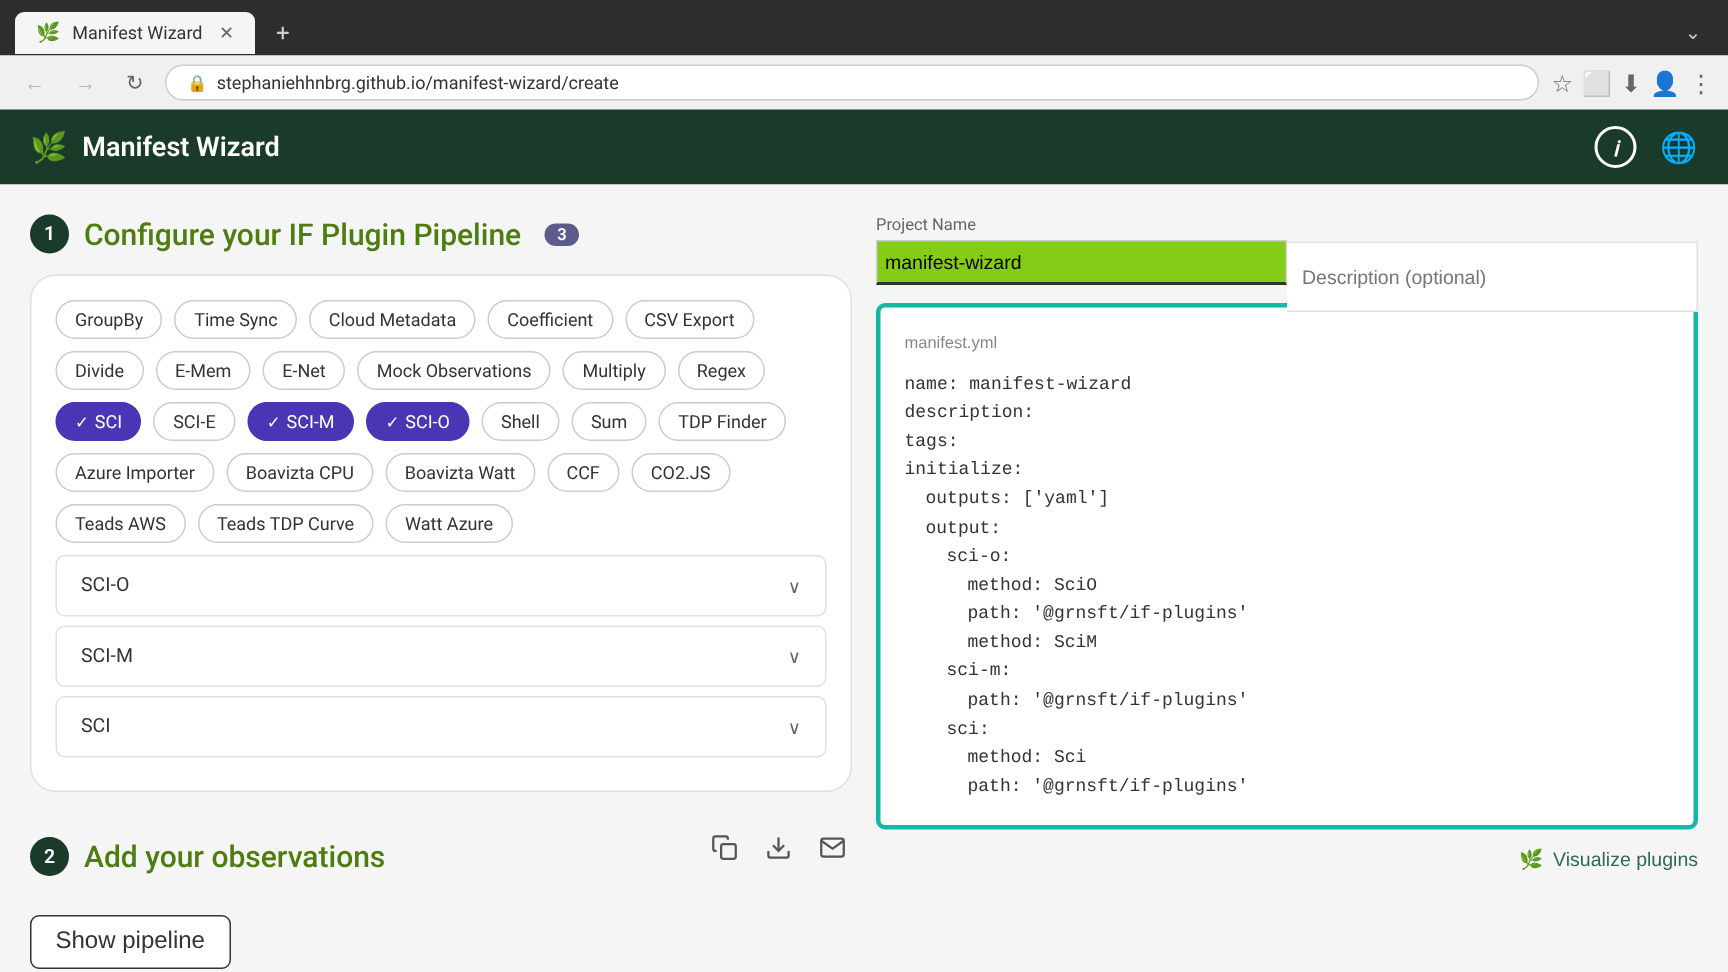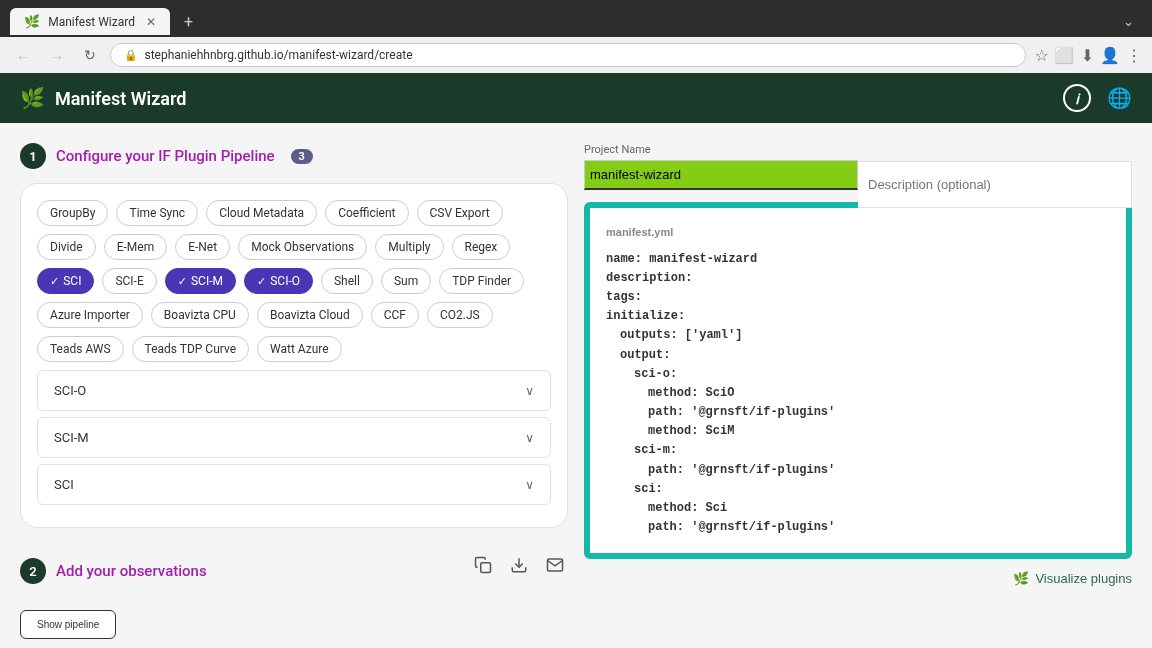--- a/index.html
+++ b/index.html
@@ -27,21 +27,21 @@
     .header-actions { display: flex; gap: 16px; align-items: center; color: white; font-size: 18px; cursor: pointer; }
 
     
     .main-content { display: flex; gap: 0; padding: 20px; background: #f5f5f5; min-height: 540px; }
     .left-panel { flex: 1; max-width: 560px; }
     .right-panel { flex: 1; margin-left: 16px; }
 
     
     .step-header { display: flex; align-items: center; gap: 10px; margin-bottom: 14px; }
     .step-number { width: 26px; height: 26px; border-radius: 50%; background: #1a3a2a; color: white; display: flex; align-items: center; justify-content: center; font-size: 13px; font-weight: 600; flex-shrink: 0; }
-    .step-title { font-size: 15px; font-weight: 500; color: #a21caf; }
+    .step-title { font-size: 20px; font-weight: 500; color: #4d7c0f; }
     .step-badge { background: #5c5c8a; color: white; border-radius: 12px; padding: 1px 8px; font-size: 11px; font-weight: 600; margin-left: 6px; }
 
     
     .plugin-area { background: white; border: 1px solid #e0e0e0; border-radius: 17px; padding: 16px; margin-bottom: 14px; }
     .pills-container { display: flex; flex-wrap: wrap; gap: 8px; }
     .pill { display: inline-flex; align-items: center; gap: 4px; padding: 5px 12px; border-radius: 20px; border: 1px solid #ccc; background: white; font-size: 12px; color: #333; cursor: pointer; white-space: nowrap; }
     .pill.active { background: #4a35b5; border-color: #4a35b5; color: white; }
     .pill .check { font-size: 11px; }
 
     
@@ -52,33 +52,33 @@
 
     
     .project-name-section { display: flex; gap: 0; margin-bottom: 12px; }
     .project-name-field { flex: 1; }
     .project-name-label { font-size: 11px; color: #666; margin-bottom: 4px; }
     .project-name-input { width: 100%; border: 1px solid #ccc; border-bottom: 2px solid #333; padding: 6px 5px; font-size: 13px; background: #84cc16; outline: none; }
     .description-field { flex: 1; margin-left: 0; }
     .description-input { width: 100%; border: 1px solid #e0e0e0; padding: 6px 10px; font-size: 13px; background: white; height: 100%; color: #999; outline: none; }
 
     
-    .yaml-panel { background: white; border: 6px solid #14b8a6; border-radius: 6px; padding: 16px; font-family: 'Courier New', monospace; font-size: 12px; color: #333; line-height: 1.6; font-weight: bold; }
+    .yaml-panel { background: white; border: 3px solid #14b8a6; border-radius: 6px; padding: 16px; font-family: 'Courier New', monospace; font-size: 12px; color: #333; line-height: 1.6; }
     .yaml-label { font-size: 11px; color: #888; margin-bottom: 8px; font-family: sans-serif; }
 
     
     .step2-header { display: flex; align-items: center; gap: 10px; margin-top: 16px; margin-bottom: 8px; }
     .step2-actions { display: flex; gap: 10px; align-items: center; }
     .icon-btn { background: transparent; border: none; cursor: pointer; font-size: 16px; color: #555; padding: 4px; }
 
     
     .visualize-btn { display: flex; align-items: center; gap: 6px; background: transparent; border: none; cursor: pointer; color: #2d6a4f; font-size: 13px; font-weight: 500; margin-left: auto; }
 
     
-    .show-pipeline-btn { border: 1px solid #333; background: white; padding: 8px 16px; border-radius: 6px; font-size: 10px; cursor: pointer; color: #333; margin-top: 8px; }
+    .show-pipeline-btn { border: 1px solid #333; background: white; padding: 8px 16px; border-radius: 6px; font-size: 16px; cursor: pointer; color: #333; margin-top: 8px; }
   </style>
 </head>
 <body>
 
 <div class="browser-chrome">
   <div class="browser-tabs">
     <div class="browser-tab">
       <span style="color:#6dbb8a; font-size:13px;">🌿</span>
       <span>Manifest Wizard</span>
       <span class="tab-close">✕</span>
@@ -141,21 +141,21 @@
           <span class="pill">Regex</span>
           <span class="pill active"><span class="check">✓</span> SCI</span>
           <span class="pill">SCI-E</span>
           <span class="pill active"><span class="check">✓</span> SCI-M</span>
           <span class="pill active"><span class="check">✓</span> SCI-O</span>
           <span class="pill">Shell</span>
           <span class="pill">Sum</span>
           <span class="pill">TDP Finder</span>
           <span class="pill">Azure Importer</span>
           <span class="pill">Boavizta CPU</span>
-          <span class="pill">Boavizta Cloud</span>
+          <span class="pill">Boavizta Watt</span>
           <span class="pill">CCF</span>
           <span class="pill">CO2.JS</span>
           <span class="pill">Teads AWS</span>
           <span class="pill">Teads TDP Curve</span>
           <span class="pill">Watt Azure</span>
         </div>
       <div class="accordion" id="accordion">
           <div class="accordion-item">
             <div class="accordion-header">
     <span>SCI-O</span>

